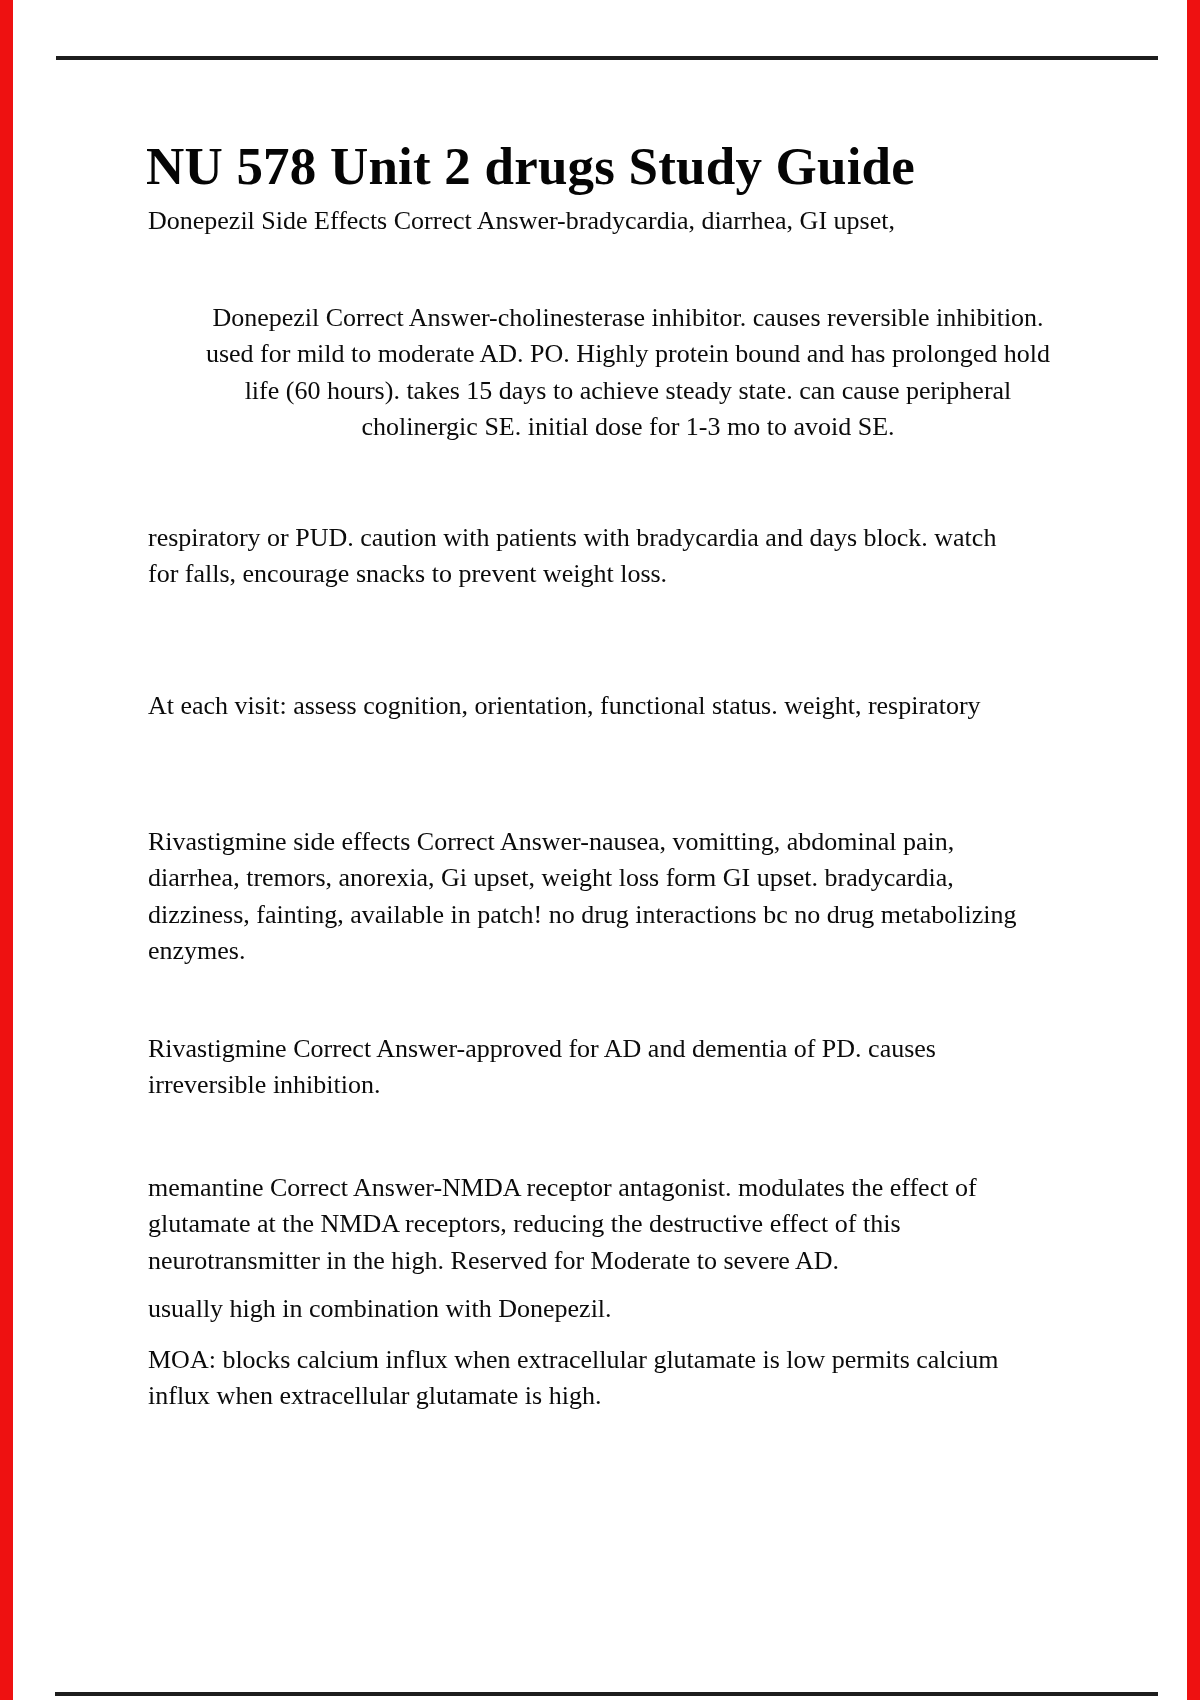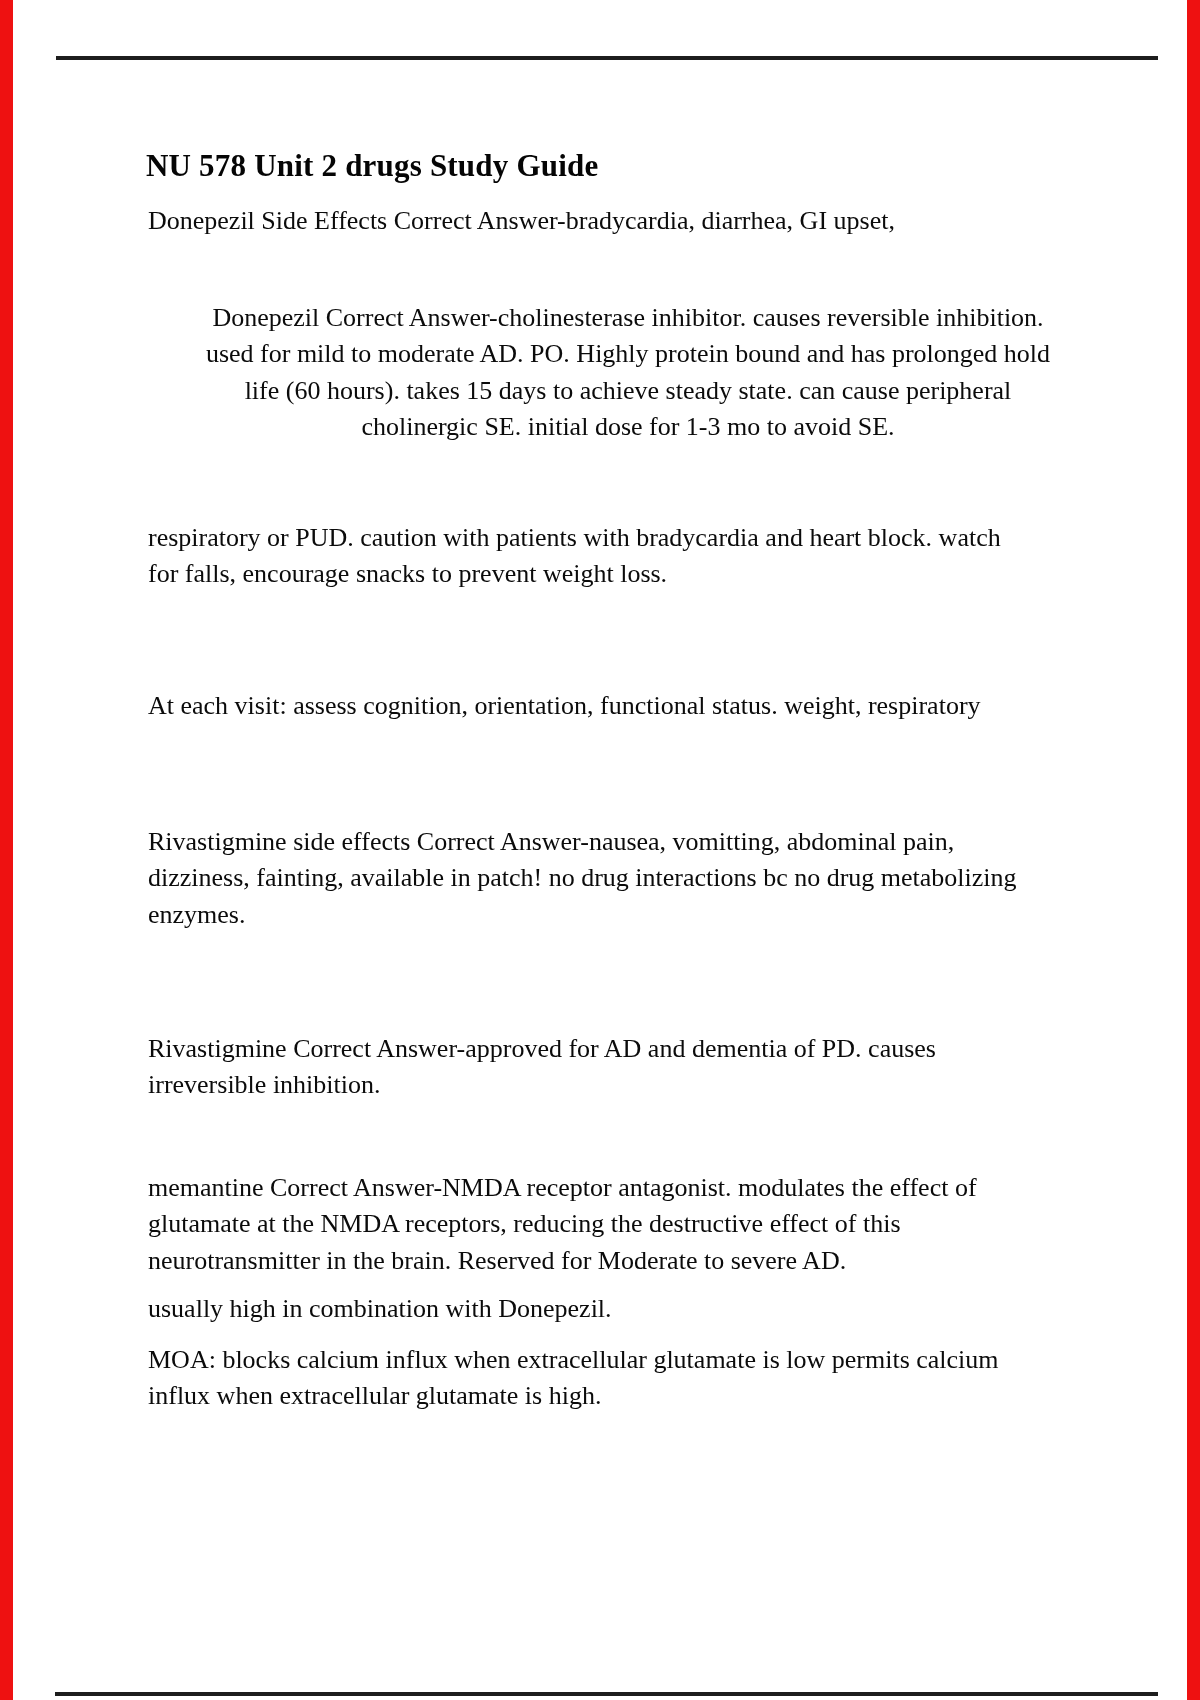--- a/index.html
+++ b/index.html
@@ -30,21 +30,21 @@
     height: 4px;
     background: var(--rule-black, #1d1d1d);
   }
   .rule.top    { left: 56px; top: 56px;   width: 1102px; }
   .rule.bottom { left: 55px; top: 1692px; width: 1103px; }
   .title {
     position: absolute;
     left: 146px;
     top: 142px;
     margin: 0;
-    font-size: 31px;
+    font-size: 53px;
     line-height: 48px;
     font-weight: 700;
     letter-spacing: 0.2px;
     white-space: nowrap;
     color: #050505;
   }
   .para {
     position: absolute;
     left: 148px;
     width: 960px;
@@ -81,43 +81,44 @@
   </div>
 
   <div class="para p2">
     <div class="line">Donepezil Correct Answer-cholinesterase inhibitor. causes reversible inhibition.</div>
     <div class="line">used for mild to moderate AD. PO. Highly protein bound and has prolonged hold</div>
     <div class="line">life (60 hours). takes 15 days to achieve steady state. can cause peripheral</div>
     <div class="line">cholinergic SE. initial dose for 1-3 mo to avoid SE.</div>
   </div>
 
   <div class="para p3">
-    <div class="line">respiratory or PUD. caution with patients with bradycardia and heart block. watch</div>
+    <div class="line">respiratory or PUD. caution with patients with bradycardia and days block. watch</div>
     <div class="line">for falls, encourage snacks to prevent weight loss.</div>
   </div>
 
   <div class="para p4">
     <div class="line">At each visit: assess cognition, orientation, functional status. weight, respiratory</div>
   </div>
 
   <div class="para p5">
     <div class="line">Rivastigmine side effects Correct Answer-nausea, vomitting, abdominal pain,</div>
+    <div class="line">diarrhea, tremors, anorexia, Gi upset, weight loss form GI upset. bradycardia,</div>
     <div class="line">dizziness, fainting, available in patch! no drug interactions bc no drug metabolizing</div>
     <div class="line">enzymes.</div>
   </div>
 
   <div class="para p6">
     <div class="line">Rivastigmine Correct Answer-approved for AD and dementia of PD. causes</div>
     <div class="line">irreversible inhibition.</div>
   </div>
 
   <div class="para p7">
     <div class="line">memantine Correct Answer-NMDA receptor antagonist. modulates the effect of</div>
     <div class="line">glutamate at the NMDA receptors, reducing the destructive effect of this</div>
-    <div class="line">neurotransmitter in the brain. Reserved for Moderate to severe AD.</div>
+    <div class="line">neurotransmitter in the high. Reserved for Moderate to severe AD.</div>
   </div>
 
   <div class="para p8">
     <div class="line">usually high in combination with Donepezil.</div>
   </div>
 
   <div class="para p9">
     <div class="line">MOA: blocks calcium influx when extracellular glutamate is low permits calcium</div>
     <div class="line">influx when extracellular glutamate is high.</div>
   </div>

